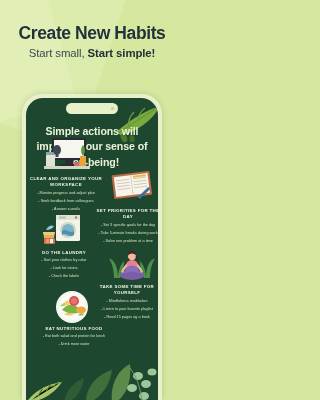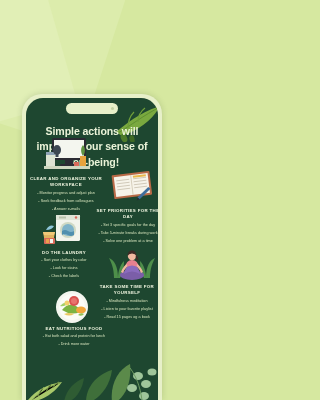--- a/index.html
+++ b/index.html
@@ -92,20 +92,22 @@
   .ill-medit{  left:82px; top:146px; width:48px; height:40px;}
   .ill-food{   left:24px; top:190px; width:44px; height:38px;}
 </style>
 </head>
 <body>
 
 <div class="bg-wedge"></div>
 <div class="bg-wedge2"></div>
 
 <div class="header">
+  <div class="title">Create New Habits</div>
+  <div class="subtitle"><span>Start small, </span><b>Start simple!</b></div>
 </div>
 
 <div class="phone">
   <div class="screen">
 
     <div class="notch">
       <div class="cam"></div>
     </div>
 
     <svg class="leaf-tr" viewBox="0 0 54 40">

